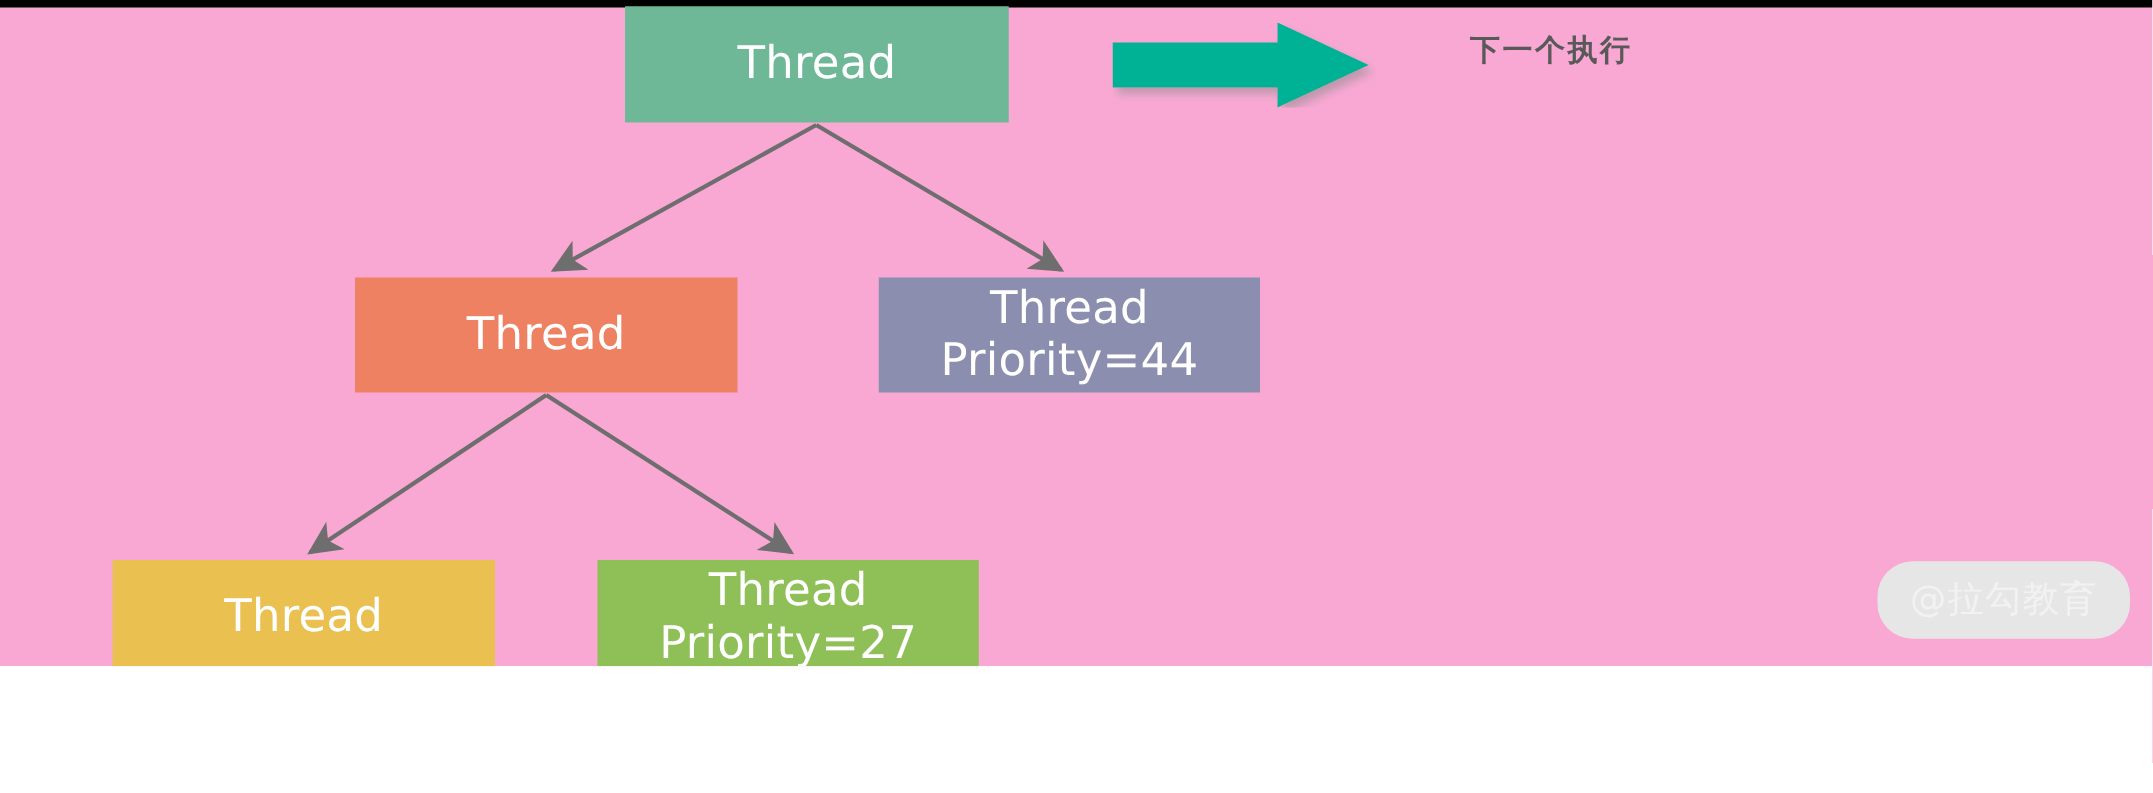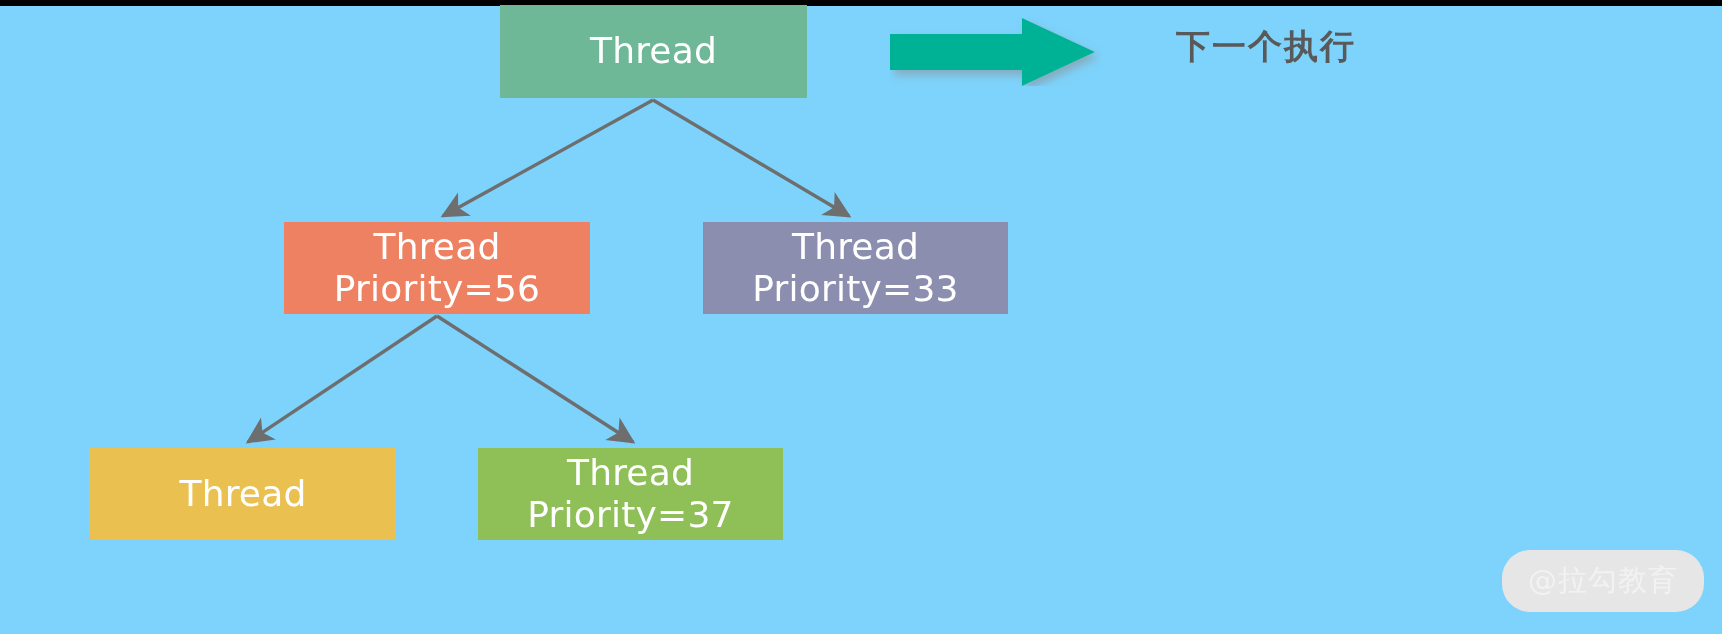--- a/index.html
+++ b/index.html
@@ -6,22 +6,22 @@
     margin: 0;
     padding: 0;
     background: #ffffff;
   }
   body {
     font-family: "DejaVu Sans", "Liberation Sans", sans-serif;
   }
   #canvas {
     position: relative;
     width: 1722px;
-    height: 634px;
-    background: #7dd3fc;
+    height: 533px;
+    background: #f9a8d4;
     overflow: hidden;
   }
   
   .top-strip {
     position: absolute;
     left: 0;
     top: 0;
     width: 1722px;
     height: 6px;
     background: #000000;
@@ -58,21 +58,21 @@
     position: absolute;
     left: 890px;
     top: 18px;
     width: 212px;
     height: 68px;
   }
   .next-label {
     position: absolute;
     left: 1176px;
     top: 24px;
-    font-size: 34px;
+    font-size: 24px;
     font-weight: bold;
     color: #595959;
     letter-spacing: 2px;
     white-space: nowrap;
   }
   
   .watermark {
     position: absolute;
     right: 18px;
     bottom: 22px;
@@ -105,35 +105,34 @@
       <line x1="437" y1="316" x2="633" y2="442"></line>
     </g>
   </svg>
 
   <div class="node" style="left:500px; top:5px; width:307px; height:93px; background:#6eb898;">
     <span class="line1">Thread</span>
   </div>
 
   <div class="node" style="left:284px; top:222px; width:306px; height:92px; background:#ee8162;">
     <span class="line1">Thread</span>
-    <span class="line2">Priority=56</span>
   </div>
 
   <div class="node" style="left:703px; top:222px; width:305px; height:92px; background:#8b8eae;">
     <span class="line1">Thread</span>
-    <span class="line2">Priority=33</span>
+    <span class="line2">Priority=44</span>
   </div>
 
   <div class="node" style="left:90px; top:448px; width:306px; height:92px; background:#eac051;">
     <span class="line1">Thread</span>
   </div>
 
   <div class="node" style="left:478px; top:448px; width:305px; height:92px; background:#8fbf57;">
     <span class="line1">Thread</span>
-    <span class="line2">Priority=37</span>
+    <span class="line2">Priority=27</span>
   </div>
 
   <svg class="next-arrow" viewBox="0 0 212 68" xmlns="http://www.w3.org/2000/svg">
     <defs>
       <filter id="sh" x="-30%" y="-30%" width="170%" height="180%">
         <feDropShadow dx="4" dy="5" stdDeviation="4" flood-color="#8a8a8a" flood-opacity="0.55"></feDropShadow>
       </filter>
     </defs>
     <path filter="url(#sh)" fill="#00b295" d="M0,16 L132,16 L132,0 L205,34 L132,68 L132,52 L0,52 Z"></path>
   </svg>

